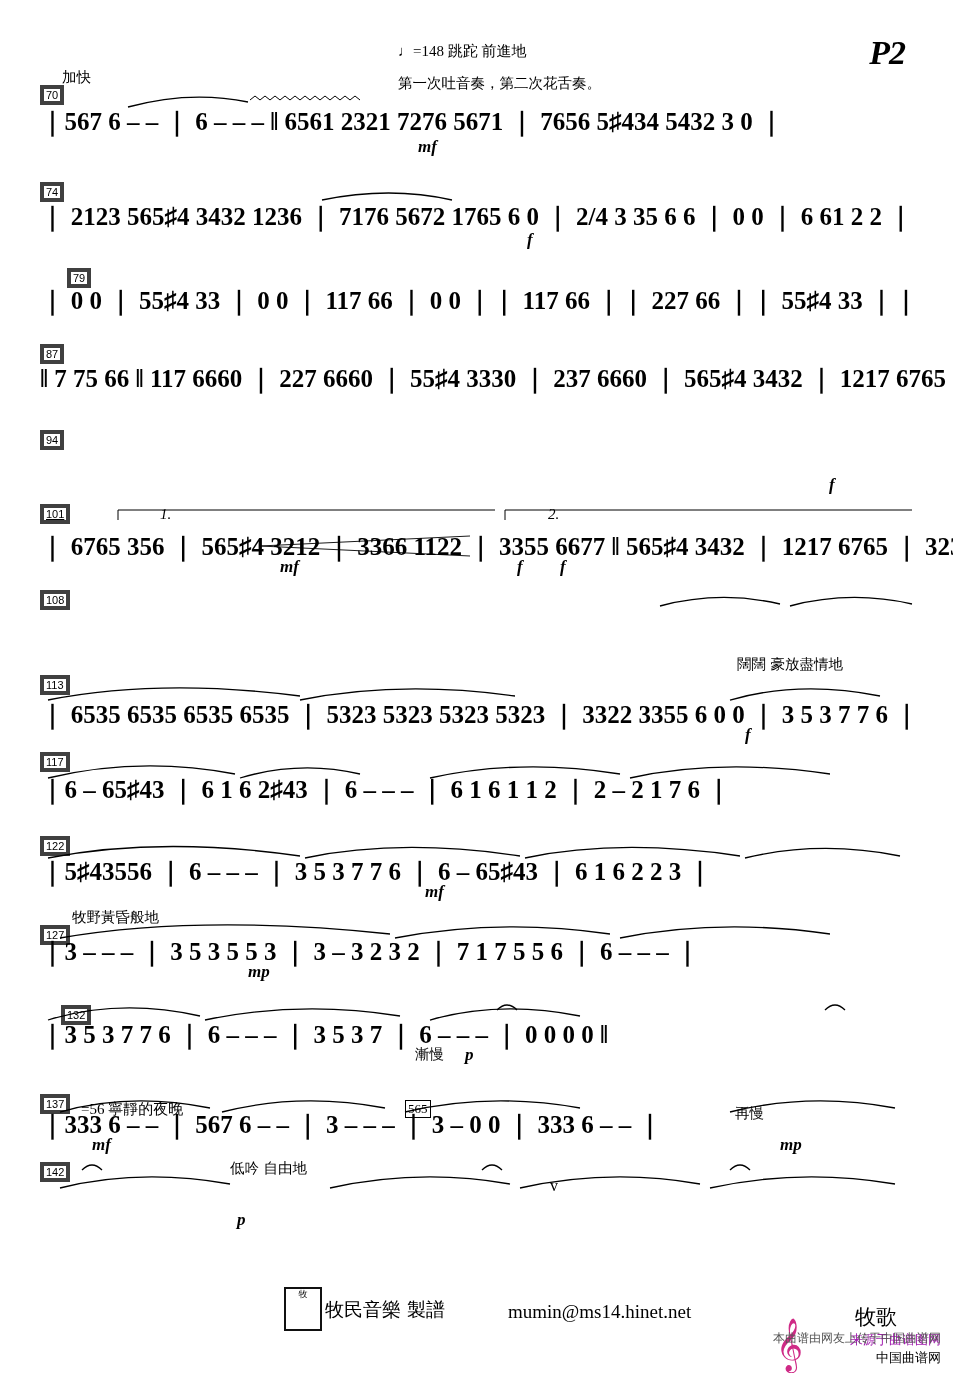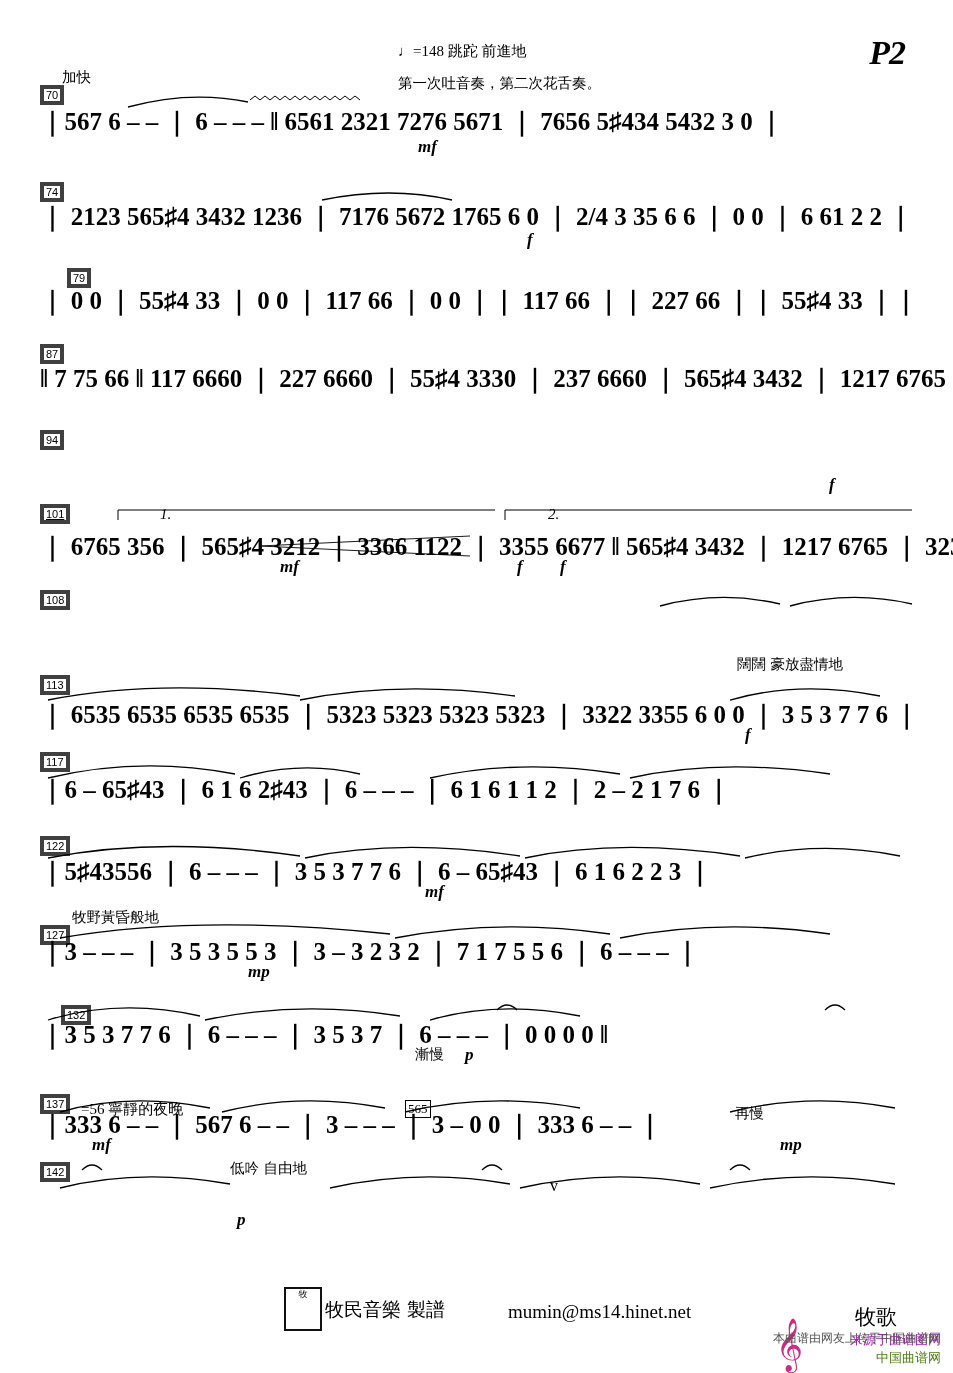--- a/index.html
+++ b/index.html
@@ -47,21 +47,21 @@
   .foot-text { position:absolute; font-size:19px; font-family:"DejaVu Sans", sans-serif; }
   .foot-mail { position:absolute; font-size:19px; font-family:"Liberation Serif", serif; }
   .stamp {
     position:absolute; width:34px; height:40px; border:2px solid #111;
     font-size:9px; color:#111; text-align:center; line-height:10px;
     font-family:"DejaVu Sans", sans-serif; overflow:hidden;
   }
   .song-title { position:absolute; right:56px; bottom:42px; font-size:21px; font-family:"DejaVu Sans", sans-serif; }
   .wm { position:absolute; right:12px; bottom:6px; text-align:right; }
   .wm .l1 { font-size:13px; color:#a21caf; font-family:"DejaVu Sans", sans-serif; }
-  .wm .l2 { font-size:13px; color:#4d7c0f; font-family:Liberation Sans, sans-serif; }
+  .wm .l2 { font-size:13px; color:#000000; font-family:Liberation Sans, sans-serif; }
   .wm-clef { position:absolute; right:150px; bottom:8px; font-size:46px; color:#cf2a86; line-height:40px; }
   .wm-bar { position:absolute; right:12px; bottom:26px; font-size:12px; color:#555; font-family:"DejaVu Sans", sans-serif;}
 </style>
 </head>
 <body>
 
 <div class="page">
 
   <div class="page-label">P2</div>
 

